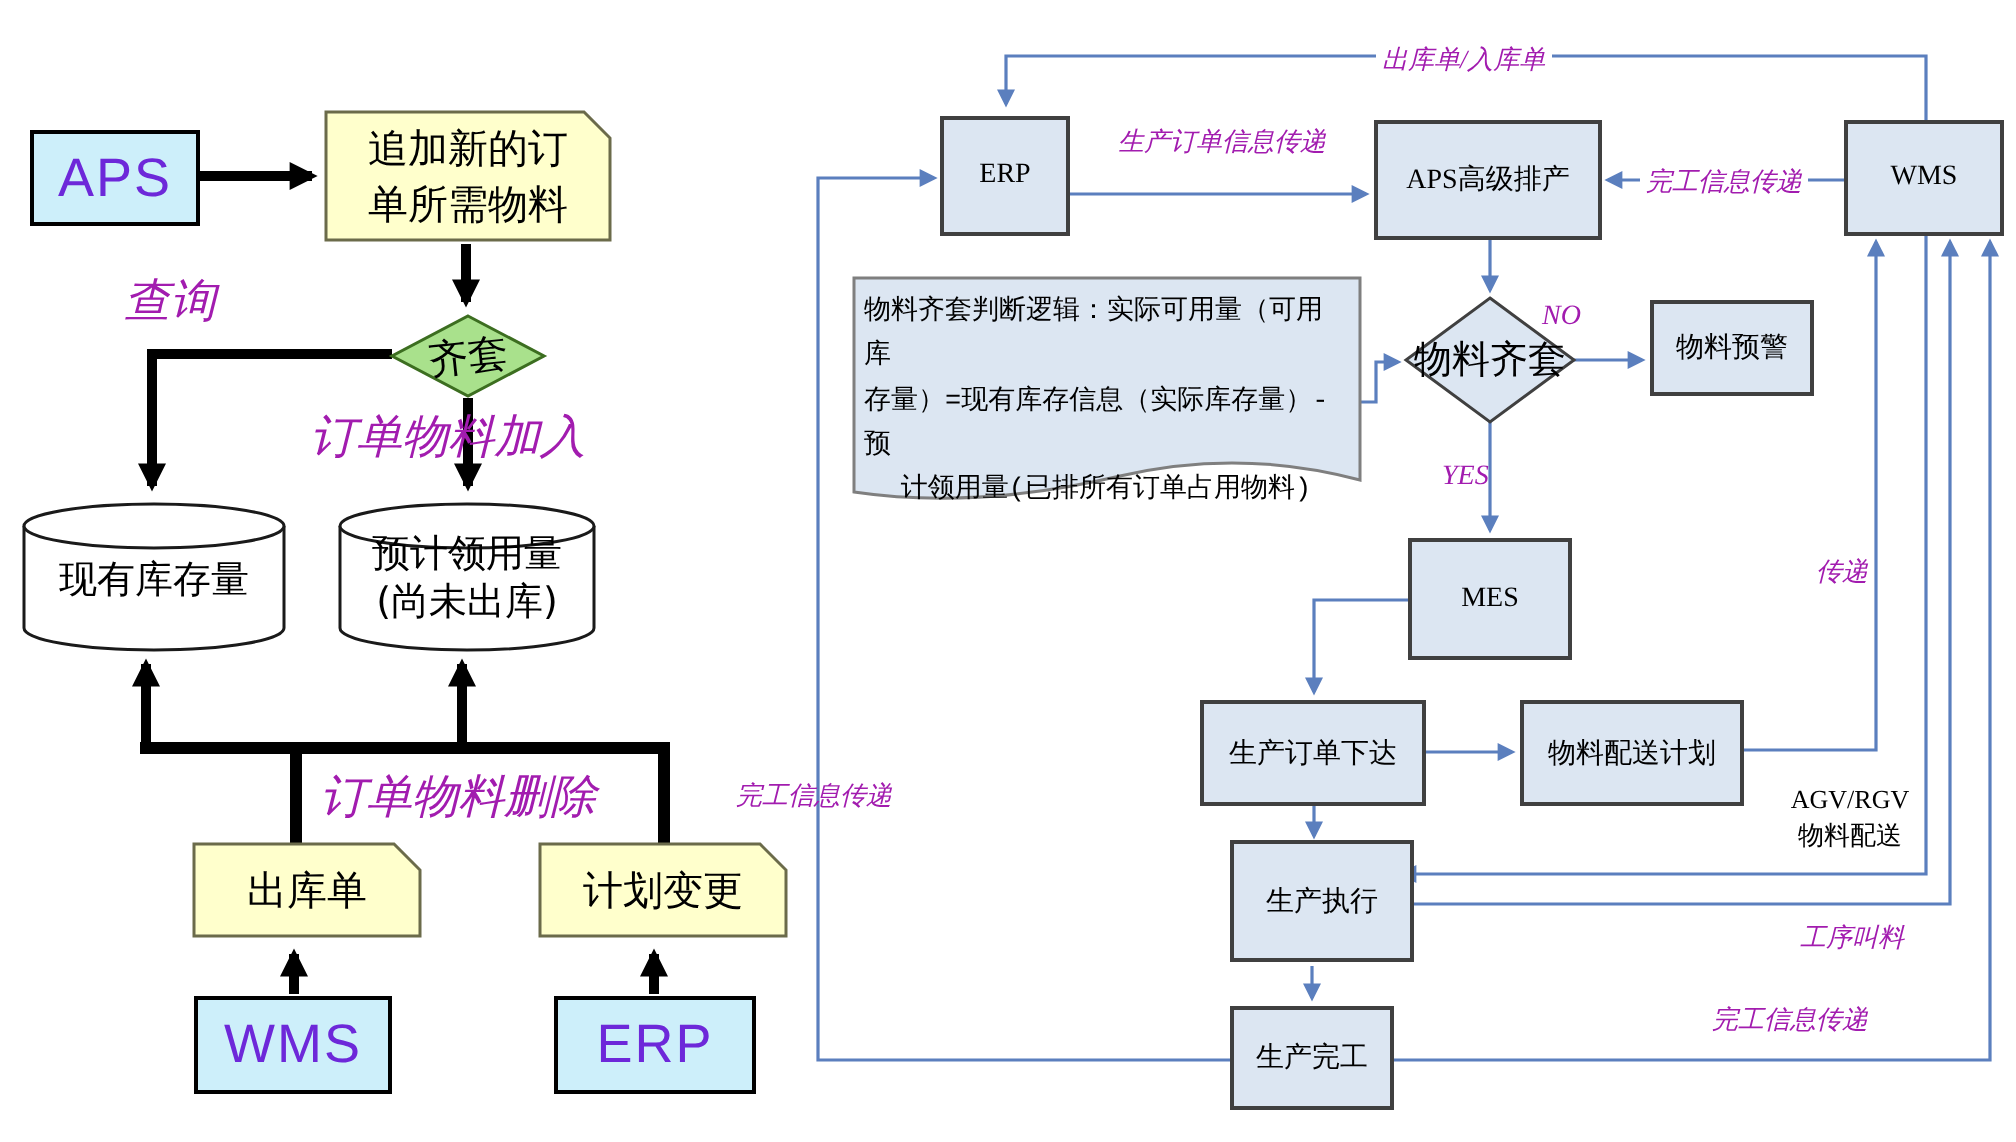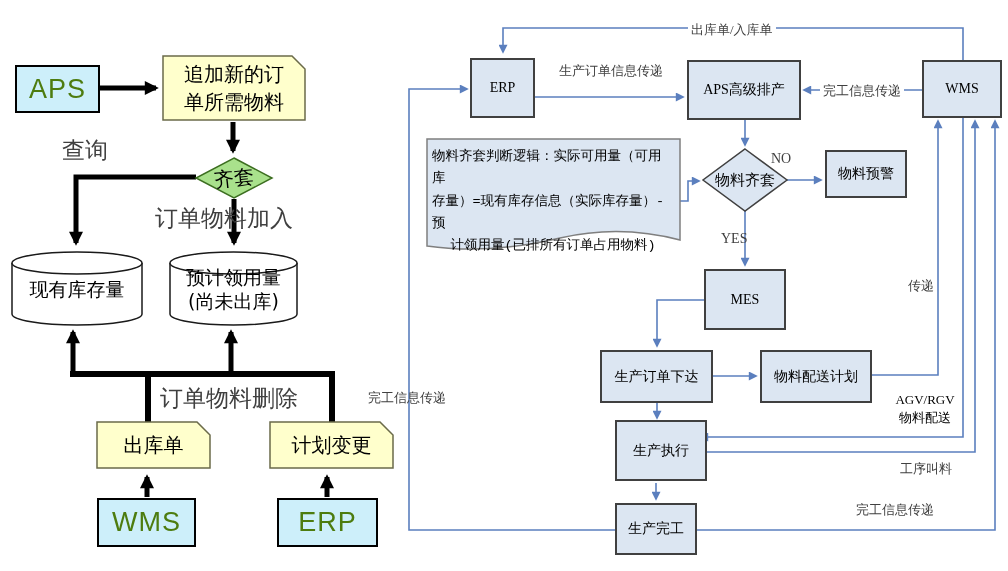--- a/index.html
+++ b/index.html
@@ -2,24 +2,24 @@
 <html><head>
 <meta charset="utf-8">
 <style>
   html,body{margin:0;padding:0;background:#ffffff;}
   #canvas{position:relative;width:1008px;height:571px;background:#ffffff;overflow:hidden;
           font-family:"DejaVu Sans",sans-serif;color:#000;}
   #wires{position:absolute;left:0;top:0;z-index:1;}
   .abs{position:absolute;box-sizing:border-box;}
   
   .cyanbox{background:#CDEFFA;border:2px solid #000;display:flex;align-items:center;justify-content:center;
-           font-size:27px;letter-spacing:1px;color:#4d7c0f;z-index:2;font-family:"Liberation Sans",sans-serif;}
+           font-size:27px;letter-spacing:1px;color:#6d28d9;z-index:2;font-family:"Liberation Sans",sans-serif;}
   .shape-text{position:absolute;display:flex;align-items:center;justify-content:center;text-align:center;z-index:2;}
   .col{flex-direction:column;}
-  .lbl{position:absolute;white-space:nowrap;z-index:3;color:#404040;}
+  .lbl{position:absolute;white-space:nowrap;z-index:3;color:#a21caf;font-style:italic;}
   .lbl-lg{font-size:23px;}
   
   .rbox{background:#DCE6F2;border:2px solid #404040;display:flex;align-items:center;justify-content:center;
         font-size:14px;z-index:2;font-family:"Liberation Serif",serif;}
   .lbl-sm{font-size:13px;font-family:"Liberation Serif",serif;}
   .wbg{background:#ffffff;padding:0 3px;}
   .notetext{position:absolute;z-index:2;font-size:13.5px;line-height:1.65;font-family:Liberation Mono, monospace;width:242px;}
   .notetext .c{text-align:center;}
 </style>
 </head>
@@ -116,21 +116,21 @@
   <div class="abs rbox" style="left:470px;top:58px;width:65px;height:60px">ERP</div>
   <div class="abs rbox" style="left:687px;top:60px;width:114px;height:60px">APS高级排产</div>
   <div class="abs rbox" style="left:922px;top:60px;width:80px;height:58px">WMS</div>
   <div class="abs rbox" style="left:825px;top:150px;width:82px;height:48px">物料预警</div>
   <div class="abs rbox" style="left:704px;top:269px;width:82px;height:61px">MES</div>
   <div class="abs rbox" style="left:600px;top:350px;width:113px;height:53px">生产订单下达</div>
   <div class="abs rbox" style="left:760px;top:350px;width:112px;height:53px">物料配送计划</div>
   <div class="abs rbox" style="left:615px;top:420px;width:92px;height:61px">生产执行</div>
   <div class="abs rbox" style="left:615px;top:503px;width:82px;height:52px">生产完工</div>
 
-  <div class="shape-text" style="left:705px;top:170px;width:80px;height:20px;font-size:15px;font-family:'Liberation Serif',serif">物料齐套</div>
+  <div class="shape-text" style="left:705px;top:170px;width:80px;height:20px;font-size:19px;font-family:'Liberation Serif',serif">物料齐套</div>
 
   <div class="notetext" style="left:432px;top:146px">
     <div>物料齐套判断逻辑：实际可用量（可用库</div>
     <div>存量）=现有库存信息（实际库存量）-预</div>
     <div class="c">计领用量(已排所有订单占用物料)</div>
   </div>
 
   <div class="lbl lbl-sm wbg" style="left:688px;top:21px">出库单/入库单</div>
   <div class="lbl lbl-sm" style="left:559px;top:62px">生产订单信息传递</div>
   <div class="lbl lbl-sm wbg" style="left:820px;top:82px">完工信息传递</div>

